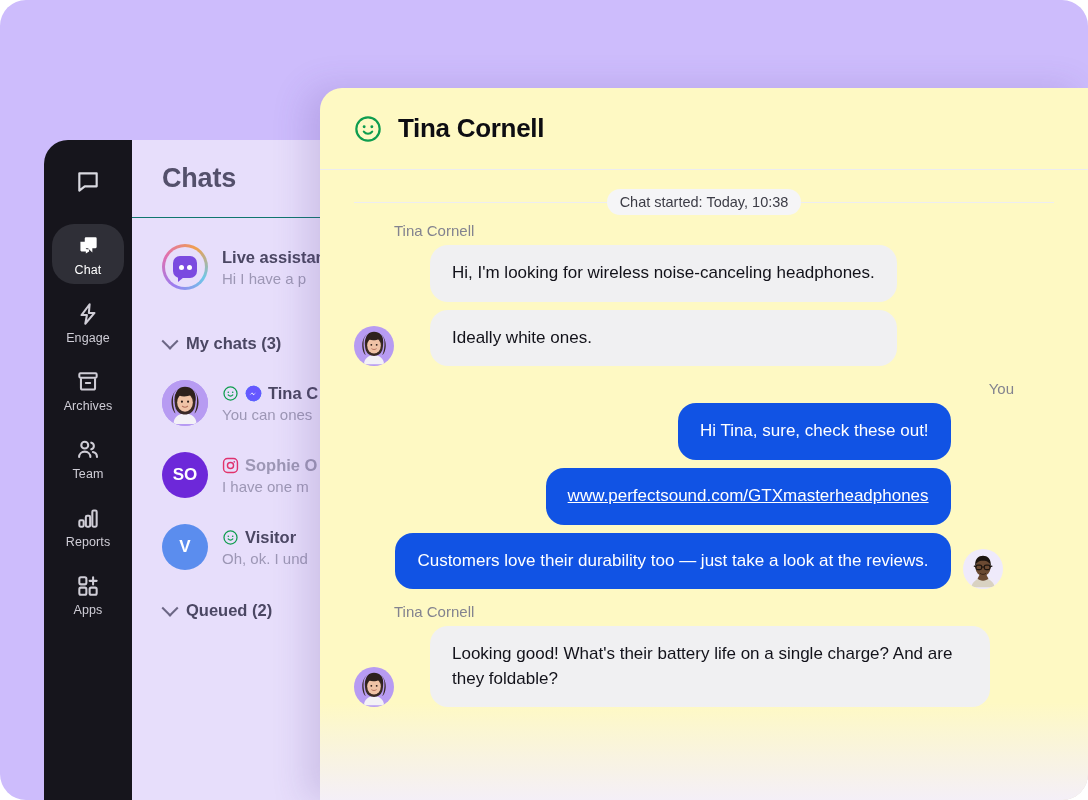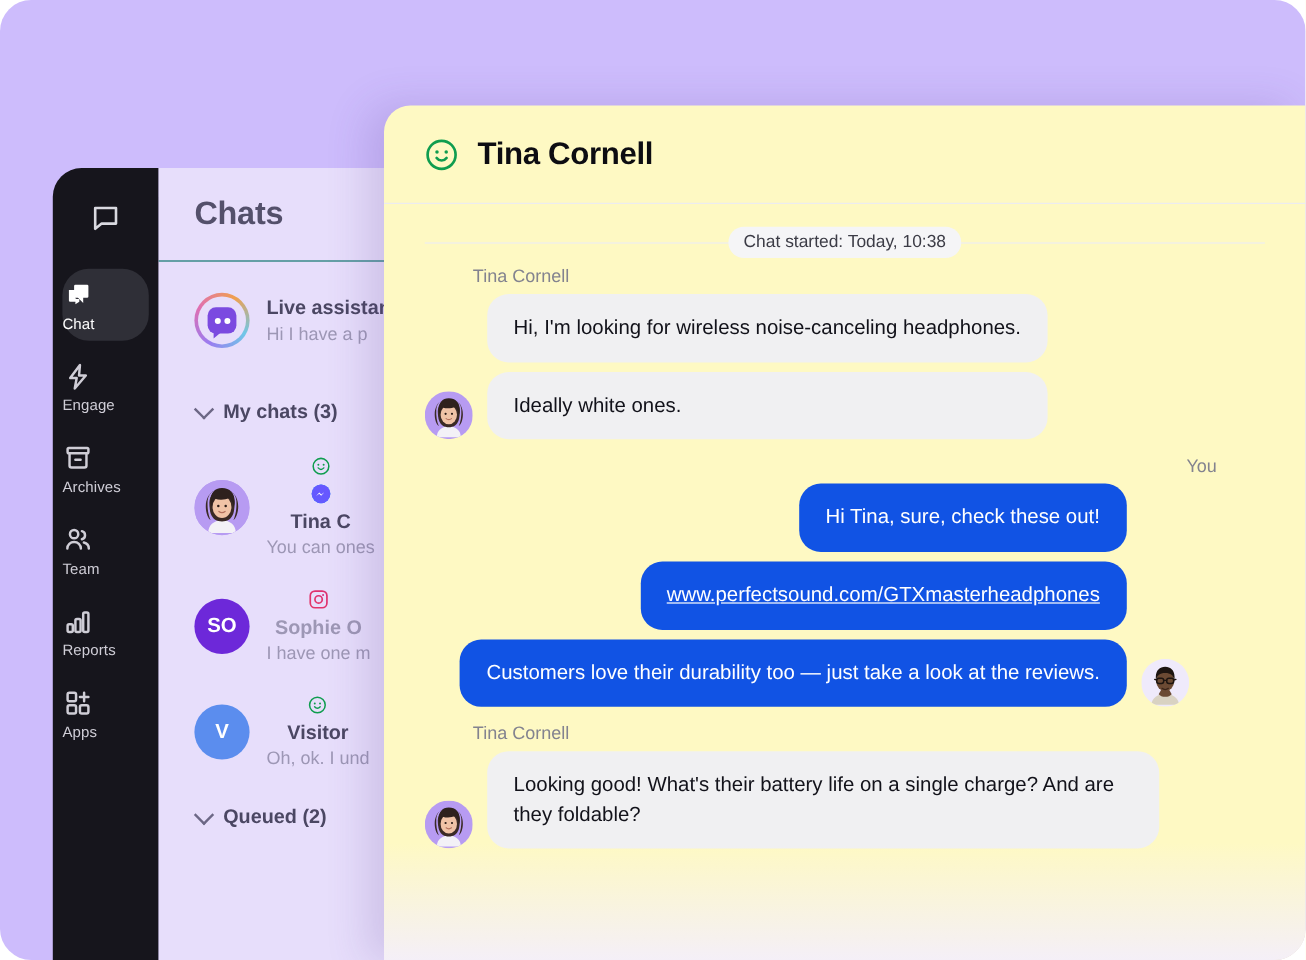--- a/index.html
+++ b/index.html
@@ -41,21 +41,21 @@
     justify-content: center;
   }
   .rail-item {
     position: relative;
     width: 72px;
     margin: 0 auto 8px auto;
     padding: 9px 0 7px 0;
     border-radius: 22px;
     display: flex;
     flex-direction: column;
-    align-items: flex-start;
+    align-items: center;
     gap: 4px;
     cursor: pointer;
   }
   .rail-item.active { background: #2f2f37; }
   .rail-label {
     font-size: 12.5px;
     color: #cfcdd6;
     letter-spacing: .1px;
   }
   .rail-item.active .rail-label { color: #ffffff; }
@@ -140,21 +140,21 @@
   .chat-row {
     display: flex; align-items: center; gap: 14px;
     padding: 13px 0 13px 30px; cursor: pointer;
   }
   .chat-av {
     width: 46px; height: 46px; border-radius: 50%; flex: 0 0 auto;
     overflow: hidden; position: relative;
     display: flex; align-items: center; justify-content: center;
     font-size: 17px; font-weight: 600; color: #fff;
   }
-  .chat-top { display: flex; align-items: center; gap: 6px; flex-direction: column; }
+  .chat-top { display: flex; align-items: center; gap: 6px; }
   .chat-name {
     font-size: 16.5px; font-weight: 700; color: #4b4763; white-space: nowrap;
   }
   .chat-name.dim { color: #9d97b5; font-weight: 700; }
   .chat-prev { font-size: 15px; color: #9d97b5; white-space: nowrap; margin-top: 3px; }
   .badge-ico { width: 17px; height: 17px; flex: 0 0 auto; display:block; }
 
   
   #chat {
     position: absolute;
@@ -209,20 +209,21 @@
     width: 40px; height: 40px; border-radius: 50%; flex: 0 0 auto;
     overflow: hidden; position: relative;
   }
 
   .bubble {
     max-width: 560px;
     border-radius: 18px;
     padding: 16px 22px;
     font-size: 17px;
     line-height: 1.45;
+    margin-left: 24px;
   }
   .bubble.them { background: #f0f0f2; color: #12121a; }
   .bubble.me   { background: #1153e4; color: #ffffff; }
   .bubble.me a { color: #ffffff; text-decoration: underline; }
   .stack { display: flex; flex-direction: column; gap: 8px; }
   .stack.me { align-items: flex-end; }
 
   #fade {
     position: absolute; left: 0; right: 0; bottom: 0; height: 110px;
     background: linear-gradient(to bottom, rgba(255,255,255,0), #f3eefe);

